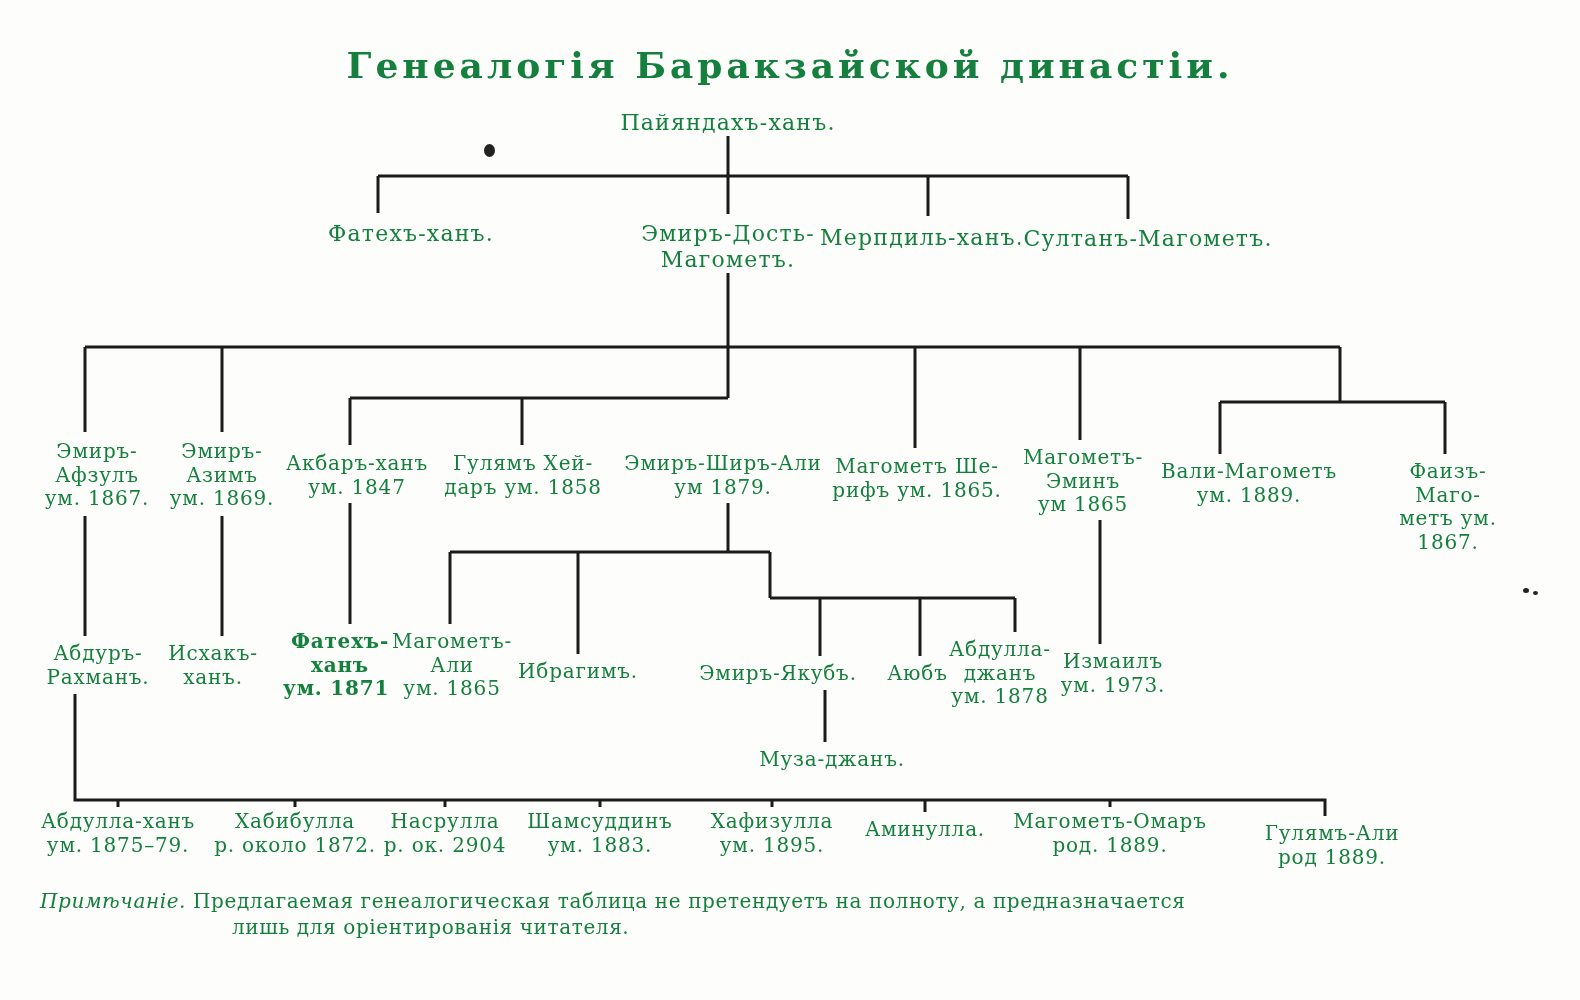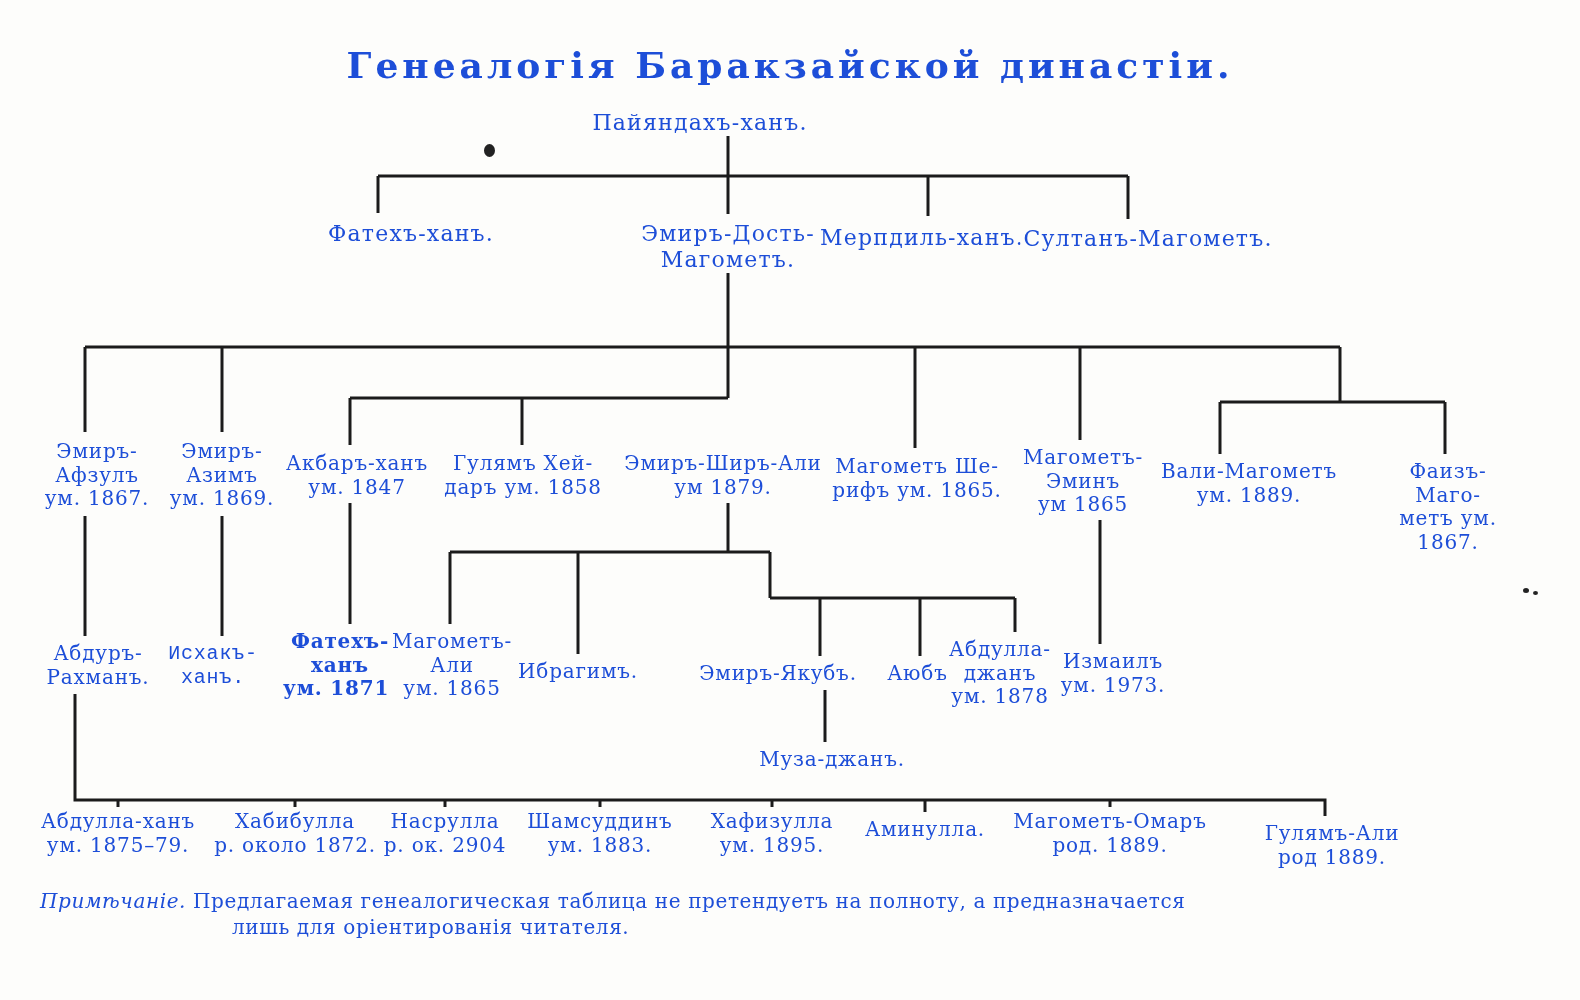--- a/index.html
+++ b/index.html
@@ -2,21 +2,21 @@
 <html><head>
 <meta charset="utf-8">
 <style>
   html, body { margin: 0; padding: 0; background: #ffffff; }
   .page {
     position: relative;
     width: 1580px;
     height: 1000px;
     background: #fdfdfb;
     font-family: "DejaVu Serif", "Liberation Serif", serif;
-    color: #1d4ed8;
+    color: #15803d;
     overflow: hidden;
   }
   .title {
     position: absolute;
     top: 44px;
     left: 0;
     width: 100%;
     text-align: center;
     font-size: 36px;
     font-weight: bold;
@@ -109,21 +109,21 @@
       <polyline points="118,800 118,807"></polyline>
       <polyline points="295,800 295,807"></polyline>
       <polyline points="445,800 445,807"></polyline>
       <polyline points="600,800 600,807"></polyline>
       <polyline points="772,800 772,807"></polyline>
       <polyline points="925,800 925,812"></polyline>
       <polyline points="1110,800 1110,807"></polyline>
     </svg>
 
   <div id="nodes">
-      <div class="node lg" style="left: 700px; top: 110px; text-align: center;">Пайяндахъ-ханъ.</div>
+      <div class="node lg" style="left: 728px; top: 110px; text-align: center;">Пайяндахъ-ханъ.</div>
       <div class="node lg" style="left: 382px; top: 221px; margin-left: 29px;">Фатехъ-ханъ.</div>
       <div class="node lg" style="left: 728px; top: 221px;">Эмиръ-Дость-
 Магометъ.</div>
       <div class="node lg" style="left: 922px; top: 225px;">Мерпдиль-ханъ.</div>
       <div class="node lg" style="left: 1148px; top: 226px;">Султанъ-Магометъ.</div>
       <div class="node" style="left: 97px; top: 440px;">Эмиръ-
 Афзулъ
 ум. 1867.</div>
       <div class="node" style="left: 222px; top: 440px;">Эмиръ-
 Азимъ
@@ -138,21 +138,21 @@
 рифъ ум. 1865.</div>
       <div class="node" style="left: 1083px; top: 446px;">Магометъ-
 Эминъ
 ум 1865</div>
       <div class="node" style="left: 1249px; top: 460px;">Вали-Магометъ
 ум. 1889.</div>
       <div class="node" style="left: 1448px; top: 460px;">Фаизъ-Маго-
 метъ ум. 1867.</div>
       <div class="node" style="left: 98px; top: 642px;">Абдуръ-
 Рахманъ.</div>
-      <div class="node" style="left: 213px; top: 642px; font-family: Liberation Mono, monospace;">Исхакъ-
+      <div class="node" style="left: 213px; top: 642px;">Исхакъ-
 ханъ.</div>
       <div class="node" style="left: 340px; top: 630px; font-weight: bold;">Фатехъ-
 ханъ
 ум. 1871.</div>
       <div class="node" style="left: 452px; top: 630px;">Магометъ-
 Али
 ум. 1865</div>
       <div class="node" style="left: 578px; top: 660px;">Ибрагимъ.</div>
       <div class="node" style="left: 778px; top: 662px;">Эмиръ-Якубъ.</div>
       <div class="node" style="left: 921px; top: 662px;">Аюбъ.</div>

